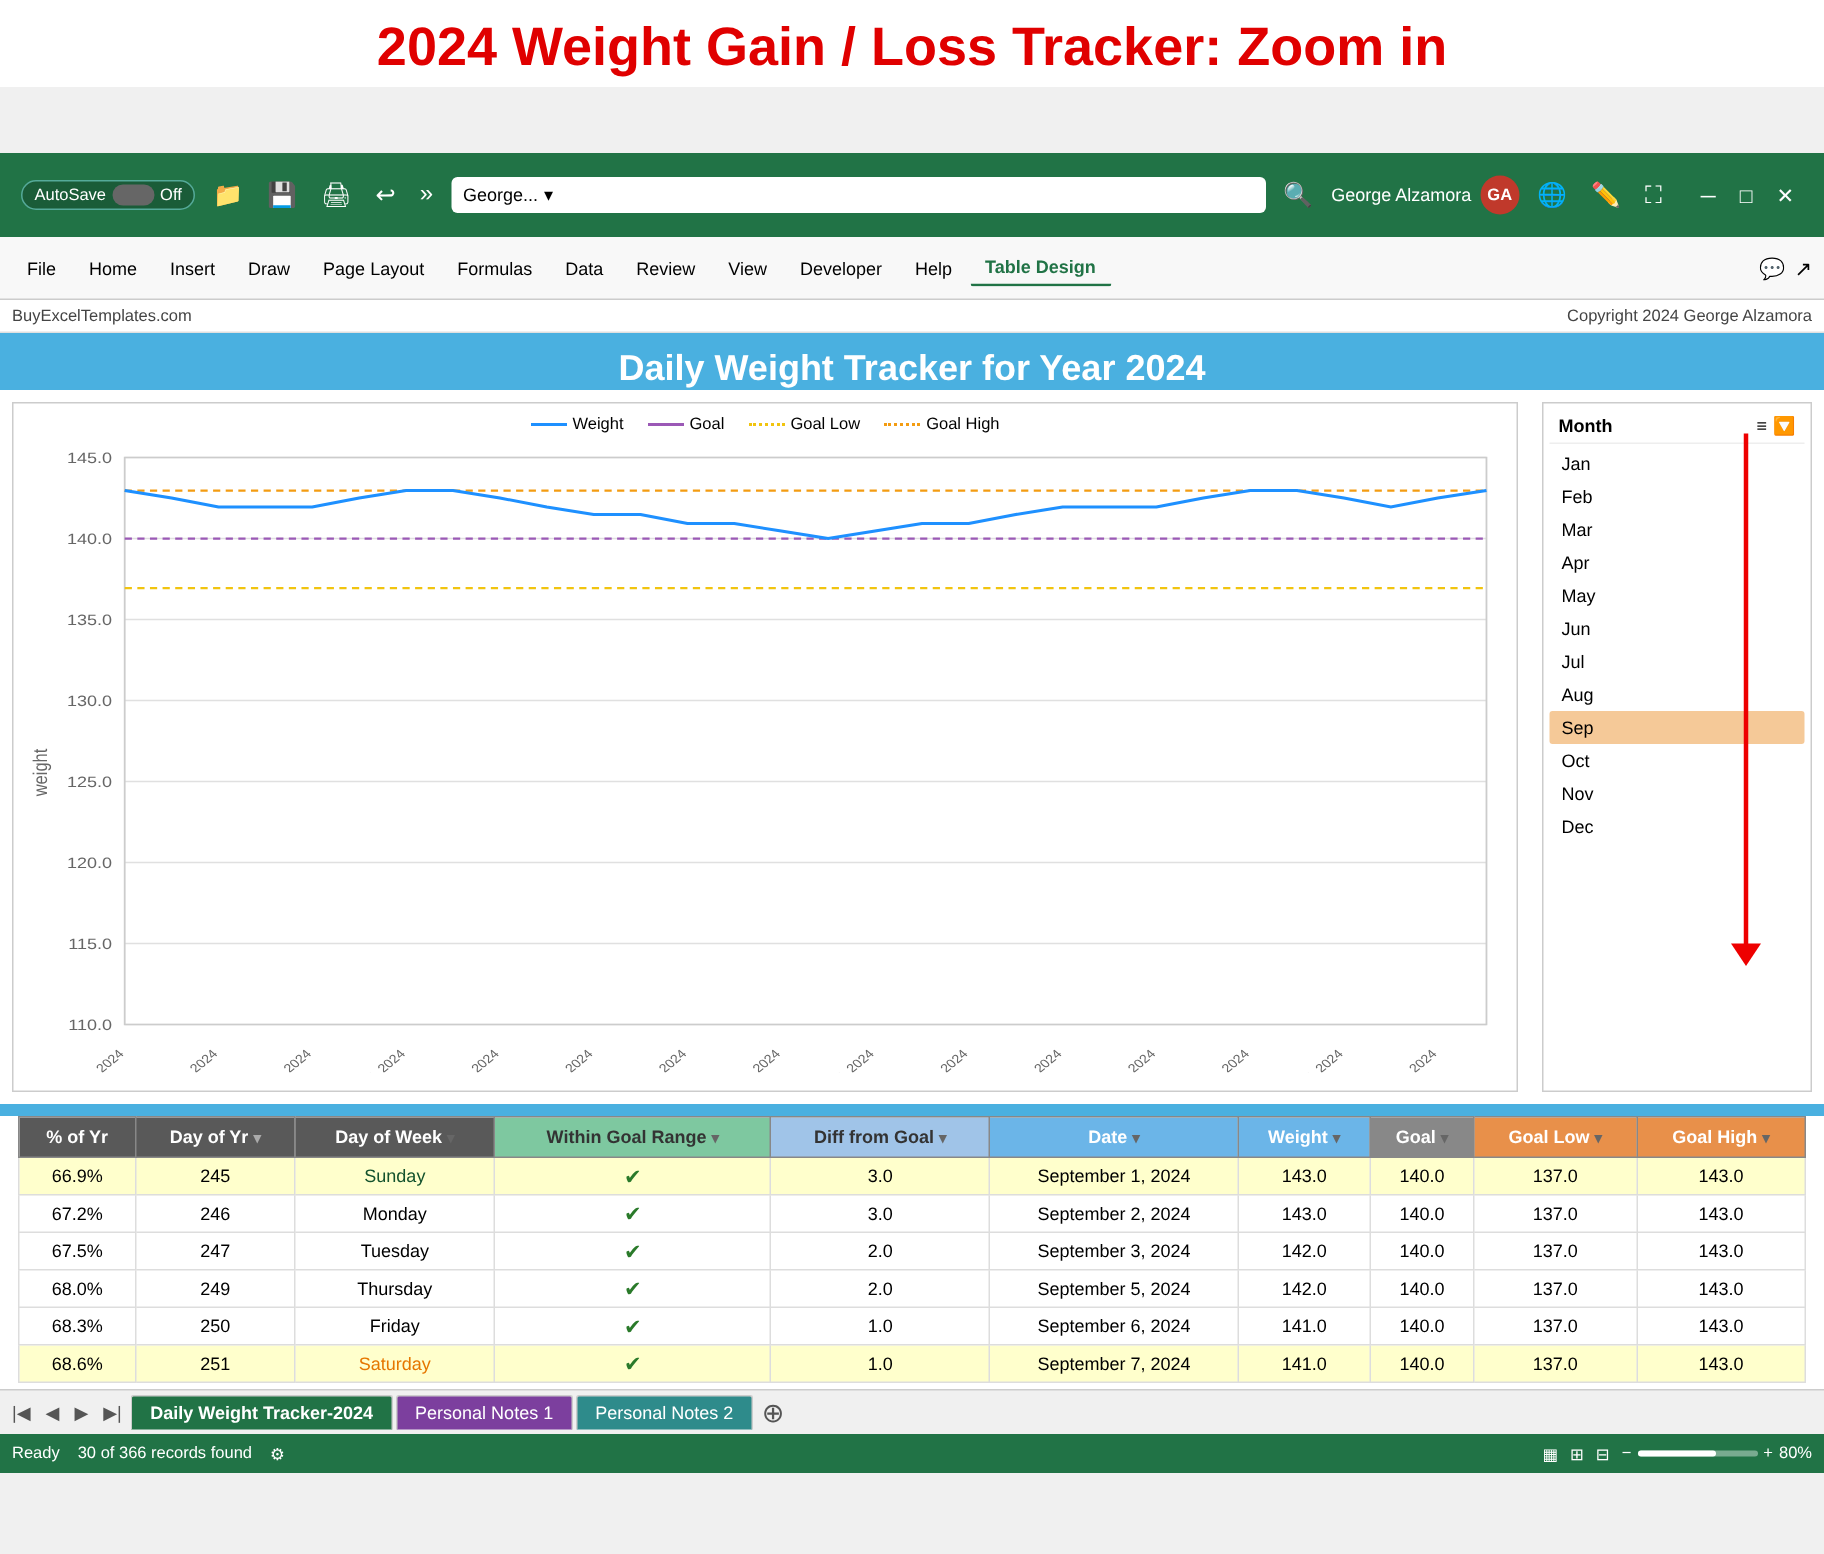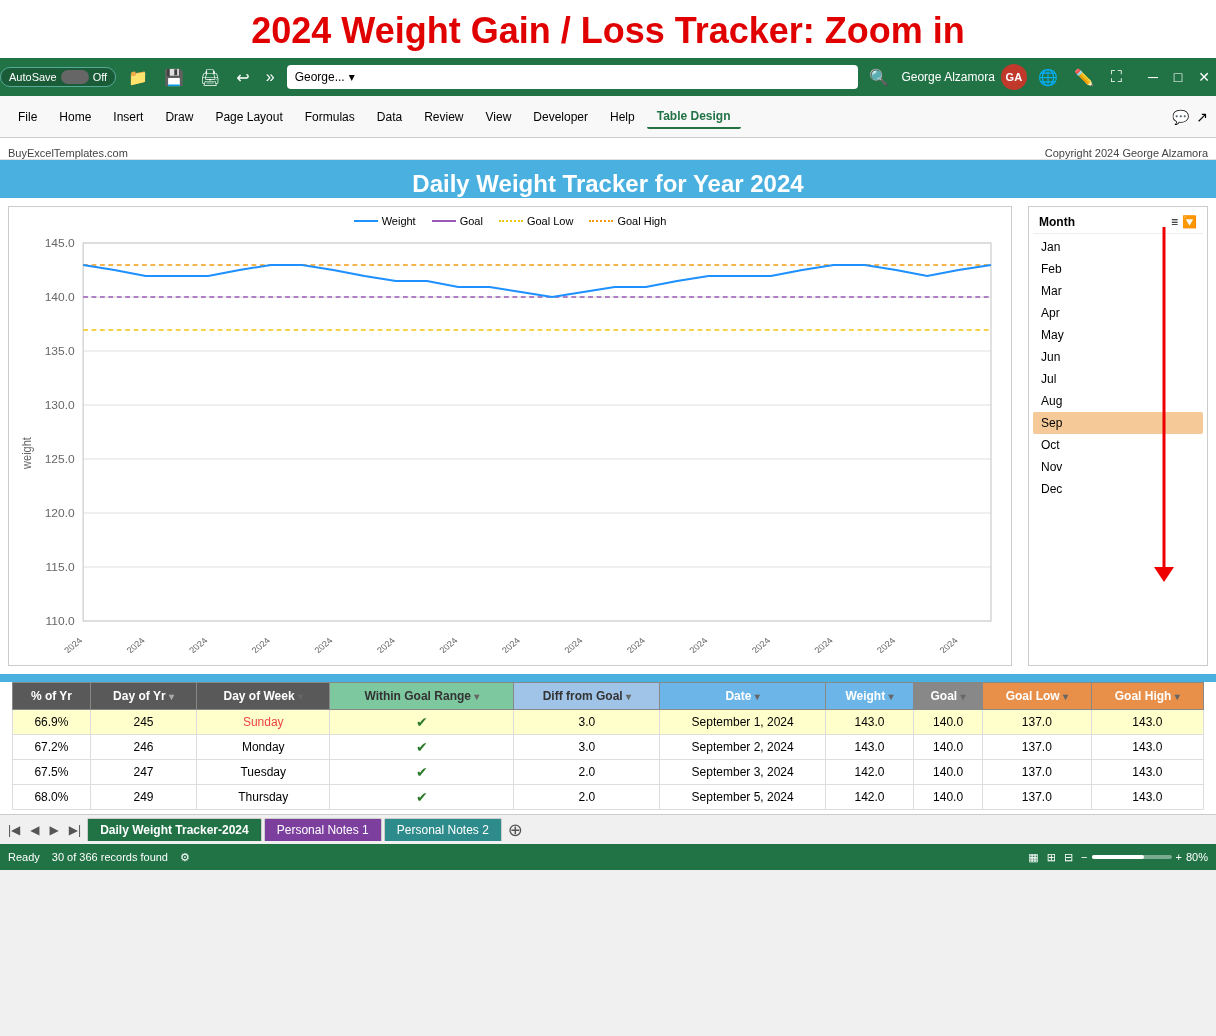--- a/index.html
+++ b/index.html
@@ -17,25 +17,26 @@
       font-size: 36px;
       font-weight: bold;
       color: #e00000;
       padding: 10px 0 6px 0;
       background: white;
     }
 
     
     .excel-toolbar {
       background: #217346;
-      height: 38px;
-      display: flex;
-      align-items: center;
-      padding: 0 0;
+      height: 56px;
+      display: flex;
+      align-items: center;
+      padding: 0 14px;
       gap: 8px;
+      margin-top: 44px;
     }
     .autosave-badge {
       background: #1a5c38;
       border: 1px solid #5a9;
       border-radius: 12px;
       color: white;
       font-size: 11px;
       padding: 2px 8px;
       display: flex;
       align-items: center;
@@ -107,21 +108,21 @@
       font-weight: bold;
       border-bottom: 2px solid #217346;
     }
     .ribbon-right { margin-left: auto; display: flex; gap: 6px; align-items: center; }
 
     
     .info-bar {
       background: white;
       height: 22px;
       display: flex;
-      align-items: flex-end;
+      align-items: center;
       padding: 0 8px;
       font-size: 11px;
       color: #444;
       border-bottom: 1px solid #e0e0e0;
     }
     .info-bar-right { margin-left: auto; }
 
     
     .chart-title-bar {
       background: #4ab0e0;
@@ -222,21 +223,21 @@
 
     td {
       padding: 4px 6px;
       text-align: center;
       border: 1px solid #ddd;
       white-space: nowrap;
     }
     tr.sunday td { background: #ffffcc; }
     tr.saturday td { background: #ffffcc; }
     tr:not(.sunday):not(.saturday) td { background: white; }
-    td.day-name.sunday { color: #ef4444; }
+    td.day-name.sunday { color: #14532d; }
     td.day-name.saturday { color: #e67700; }
     td.checkmark { color: #2a7a2a; font-size: 14px; }
 
     
     .tab-bar {
       background: #f0f0f0;
       border-top: 1px solid #ccc;
       height: 30px;
       display: flex;
       align-items: center;
@@ -555,20 +556,44 @@
       <td>249</td>
       <td class="day-name">Thursday</td>
       <td class="checkmark">✔</td>
       <td>2.0</td>
       <td>September 5, 2024</td>
       <td>142.0</td>
       <td>140.0</td>
       <td>137.0</td>
       <td>143.0</td>
     </tr>
+        <tr>
+      <td>68.3%</td>
+      <td>250</td>
+      <td class="day-name">Friday</td>
+      <td class="checkmark">✔</td>
+      <td>1.0</td>
+      <td>September 6, 2024</td>
+      <td>141.0</td>
+      <td>140.0</td>
+      <td>137.0</td>
+      <td>143.0</td>
+    </tr>
+        <tr class="saturday">
+      <td>68.6%</td>
+      <td>251</td>
+      <td class="day-name saturday">Saturday</td>
+      <td class="checkmark">✔</td>
+      <td>1.0</td>
+      <td>September 7, 2024</td>
+      <td>141.0</td>
+      <td>140.0</td>
+      <td>137.0</td>
+      <td>143.0</td>
+    </tr>
       </tbody>
   </table>
 </div>
 
 <div class="tab-bar">
   <span class="tab-nav-btn">|◀</span>
   <span class="tab-nav-btn">◀</span>
   <span class="tab-nav-btn">▶</span>
   <span class="tab-nav-btn">▶|</span>
   <div class="sheet-tab active">Daily Weight Tracker-2024</div>

